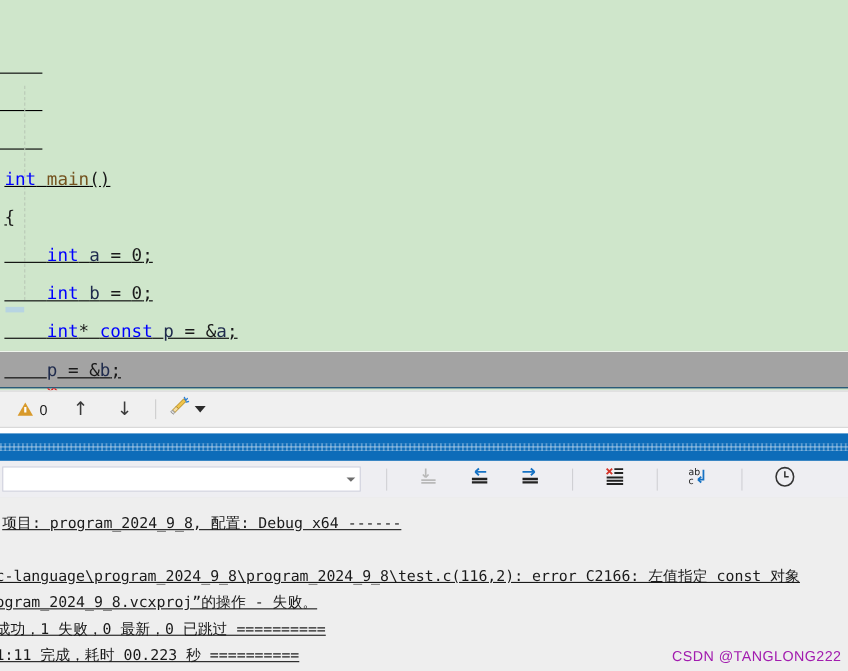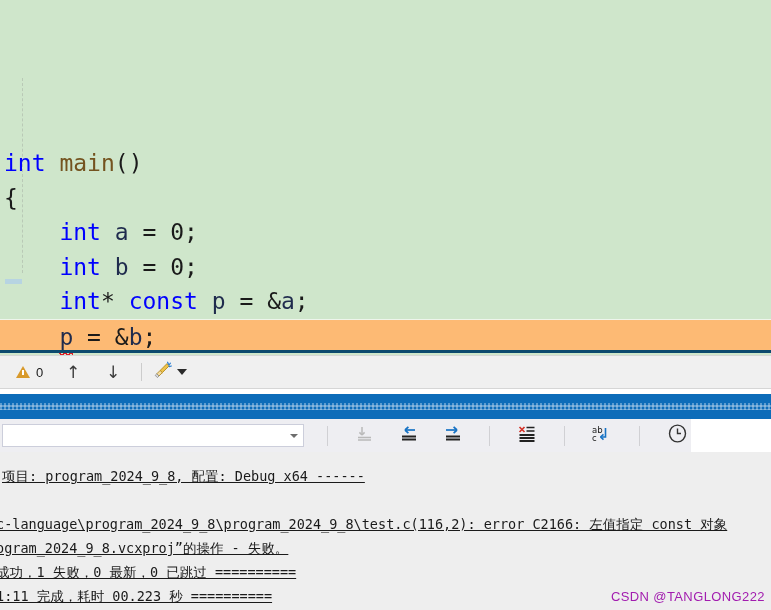--- a/index.html
+++ b/index.html
@@ -20,35 +20,36 @@
     position: absolute;
     left: 0; top: 0;
     width: 771px;
     height: 355px;
     background: #cfe6cb;
     overflow: hidden;
   }
   .code-area {
     position: relative;
     font-family: "DejaVu Sans Mono", monospace;
-    font-size: 23px;
+    font-size: 16px;
     line-height: 34.5px;
     padding-top: 8px;
     white-space: pre;
+    text-decoration: underline;
   }
   .code-line {
     position: relative;
     height: 34.5px;
     padding-left: 4px;
     box-sizing: border-box;
   }
   .code-line.current {
-    background: #fdba74;
+    background: #a3a3a3;
     border-top: 1px solid #eef5ec;
-    border-bottom: 3px solid #0c4a6e;
+    border-bottom: 1px solid #0c4a6e;
     width: 771px;
   }
   
   .indent-guide {
     position: absolute;
     left: 22px;
     top: 78px;
     width: 0;
     height: 195px;
     border-left: 1px dashed #b9c9b6;
@@ -170,21 +171,21 @@
       repeating-linear-gradient(90deg, rgba(255,255,255,0.45) 0 2px, transparent 2px 4px),
       repeating-linear-gradient(0deg, rgba(255,255,255,0.45) 0 2px, transparent 2px 4px);
     background-size: 4px 4px;
     opacity: 0.75;
   }
 
   
   #outtoolbar {
     position: absolute;
     left: 0; top: 419px;
-    width: 691px;
+    width: 771px;
     height: 33px;
     background: #eeeef2;
     display: flex;
     align-items: center;
     border-bottom: 1px solid #e2e2e6;
     gap: 16px;
   }
   .combo {
     margin-left: 2px;
     width: 326px;

